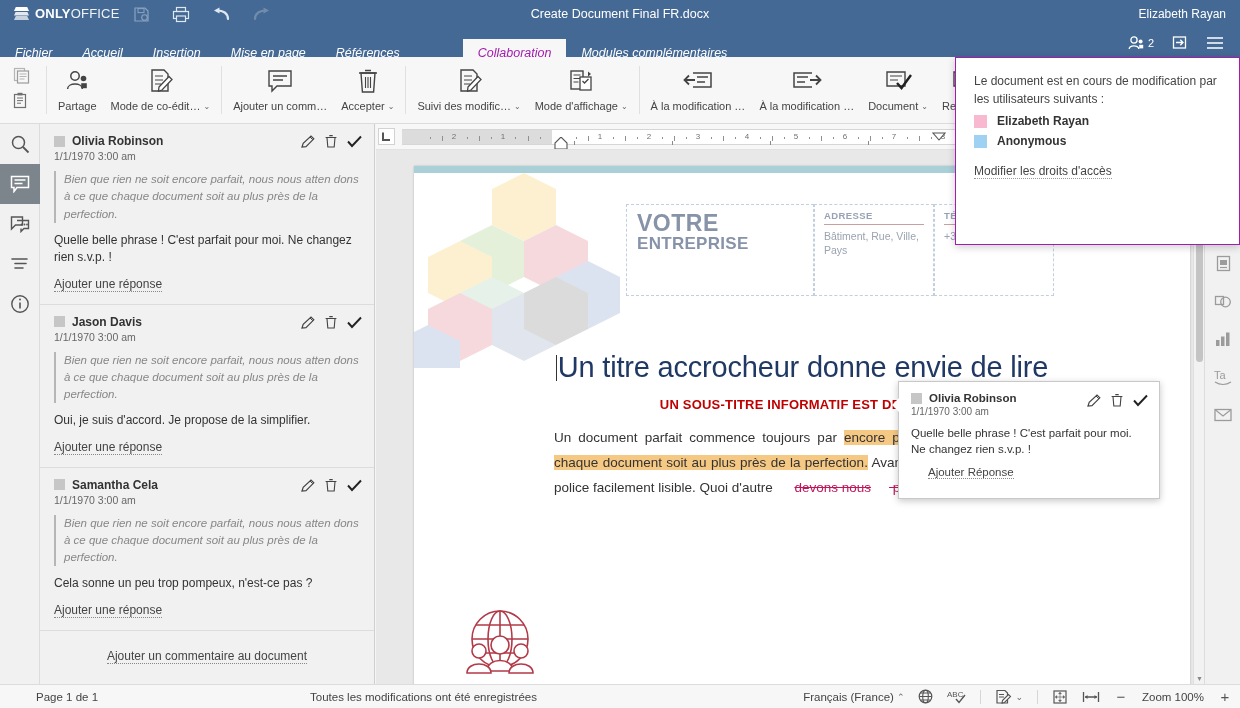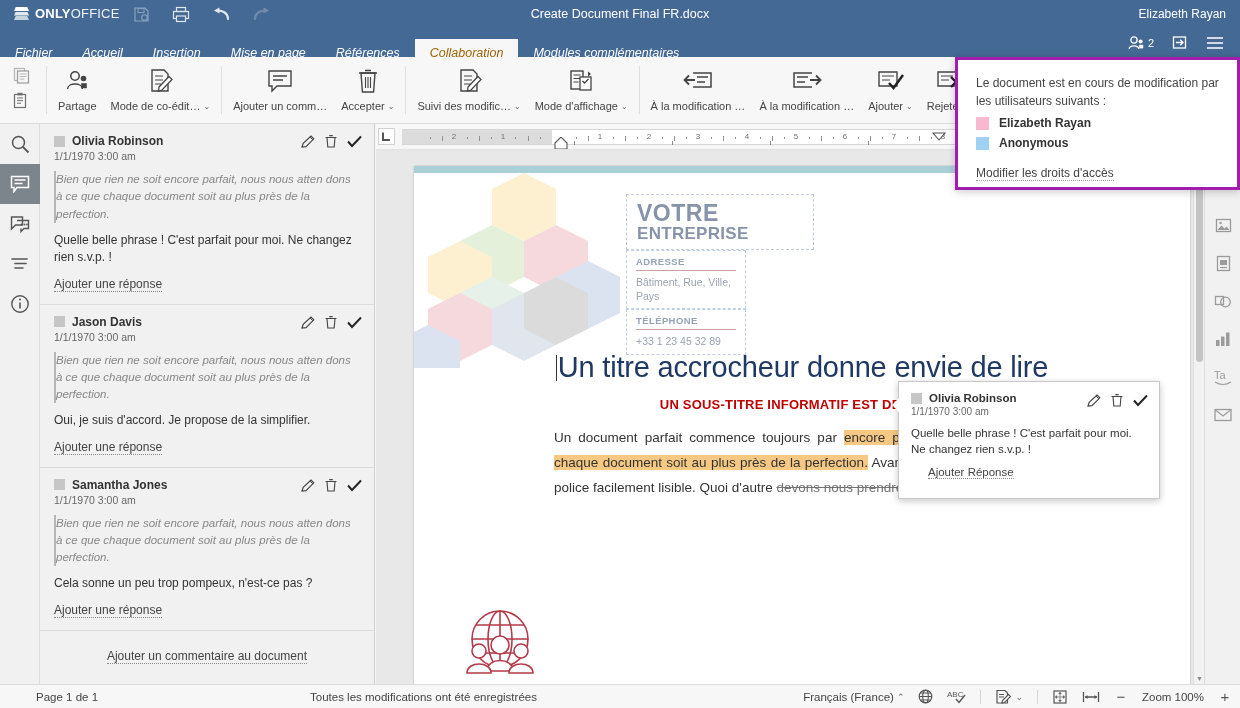--- a/index.html
+++ b/index.html
@@ -52,21 +52,21 @@
   
   .tabbar {
     position: absolute; top: 28px; left: 0; width: 1240px; height: 29px;
     background: #446995;
   }
   .tabs { position: absolute; left: 0; top: 11px; display: flex; height: 29px; font-style: italic; }
   .tab {
     padding: 0 15px; height: 29px; line-height: 29px;
     font-size: 12.5px; color: #fff; cursor: default; white-space: nowrap;
   }
-  .tab.active { background: #f7f7f7; color: #a16207; }
+  .tab.active { background: #f7f7f7; color: #a21caf; margin-left: 48px; }
   .tabbar-right {
     position: absolute; right: 6px; top: 0; height: 29px;
     display: flex; align-items: center; gap: 18px; padding-right: 10px;
   }
   .tabbar-right .tr-item { display: flex; align-items: center; color: #fff; font-size: 11px; gap: 1px; }
 
   
   .ribbon {
     position: absolute; top: 57px; left: 0; width: 1240px; height: 67px;
     background: #f7f7f7; border-bottom: 1px solid #dcdcdc;
@@ -105,21 +105,21 @@
   .comment {
     padding: 10px 14px 12px 14px; border-bottom: 1px solid #dcdcdc; position: relative;
   }
   .c-head { display: flex; align-items: center; }
   .c-avatar { width: 11px; height: 11px; background: #c6c6c6; margin-right: 7px; flex: none; }
   .c-author { font-size: 12px; font-weight: bold; color: #333; }
   .c-actions { position: absolute; right: 12px; top: 10px; display: flex; gap: 10px; }
   .c-date { font-size: 10.5px; color: #666; margin: 2px 0 0 0; }
   .c-quote {
     font-size: 11.5px; font-style: italic; color: #878787; line-height: 1.5;
-    border-left: 2px solid #b6b6b6; padding-left: 0; margin: 9px 0 9px 0;
+    border-left: 2px solid #b6b6b6; padding-left: 8px; margin: 9px 0 9px 0;
   }
   .c-text { font-size: 12px; color: #333; line-height: 1.45; }
   .c-reply {
     display: inline-block; margin-top: 10px; font-size: 12px; color: #444;
     border-bottom: 1px dotted #888; cursor: default;
   }
   .c-addall {
     text-align: center; padding: 15px 0 0 0;
   }
   .c-addall span {
@@ -155,23 +155,22 @@
   }
   .page {
     position: absolute; left: 38px; top: 16px; width: 776px; height: 760px;
     background: #fff; box-shadow: 0 0 2px rgba(0,0,0,.22);
   }
   .band { position: absolute; left: 0; top: 0; width: 776px; height: 7px; background: #a8d0d6; }
   .hexes { position: absolute; left: 0; top: 7px; width: 250px; height: 195px; overflow: hidden; }
   .hexes svg { display: block; }
 
   .lh-box {
-    position: absolute; left: 212px; top: 28px; width: 548px; height: 92px;
+    position: absolute; left: 212px; top: 38px; width: 548px; height: 92px;
     display: flex;
-    flex-direction: column;
   }
   .lh-cell { border: 1px dashed #c2cfe0; }
   .lh-name {
     width: 188px; padding: 6px 10px;
     color: #8793a8; font-weight: bold; line-height: 1.05;
   }
   .lh-name .l1 { font-size: 23px; letter-spacing: .5px; }
   .lh-name .l2 { font-size: 17px; letter-spacing: .3px; }
   .lh-info { width: 120px; padding: 5px 9px; }
   .lh-info .cap {
@@ -189,21 +188,21 @@
                vertical-align: -4px; margin-right: 1px; }
   .doc-sub {
     margin-top: 13px; text-align: center; font-size: 13px; font-weight: bold;
     color: #c00000; letter-spacing: .2px;
   }
   .doc-p {
     margin-top: 14px; padding: 0 52px 0 140px; font-size: 13.5px; color: #333;
     line-height: 1.85; text-align: justify;
   }
   .hl { background: #f5c884; }
-  .strike-green { color: #737373; text-decoration: line-through; }
+  .strike-green { color: #be185d; text-decoration: line-through; margin-left: 18px; }
   .ins-green { color: #0b7a3b; text-decoration: underline; }
   .globe-ico { position: absolute; left: 47px; top: 258px; }
 
   
   .doc-comment {
     position: absolute; left: 898px; top: 381px; width: 262px; height: 118px;
     background: #fff; border: 1px solid #c8c8c8; box-shadow: 0 2px 7px rgba(0,0,0,.22);
     padding: 10px 12px; z-index: 40;
   }
   .doc-comment .dc-tail {
@@ -232,22 +231,22 @@
     border-left: 1px solid #e0e0e0;
   }
   .vscroll .thumb { position: absolute; left: 2px; top: 22px; width: 7px; height: 190px;
                     background: #c4c4c4; border-radius: 4px; }
   .vscroll .arrow { position: absolute; left: 0; width: 11px; height: 11px;
                     display: flex; align-items: center; justify-content: center;
                     font-size: 7px; color: #888; }
 
   
   .collab-pop {
-    position: absolute; right: 0; top: 57px; width: 285px; height: 133px;
-    background: #fff; border: 3px solid #a21caf; box-shadow: 0 2px 8px rgba(0,0,0,.2);
+    position: absolute; right: 0; top: 57px; width: 285px; height: 188px;
+    background: #fff; border: 1px solid #a21caf; box-shadow: 0 2px 8px rgba(0,0,0,.2);
     padding: 14px 18px; z-index: 60;
   }
   .collab-msg { font-size: 12px; color: #444; line-height: 1.5; }
   .collab-user { display: flex; align-items: center; gap: 10px; margin-top: 6px; }
   .collab-user:first-of-type { margin-top: 14px; }
   .collab-sw { width: 13px; height: 13px; flex: none; }
   .collab-uname { font-size: 12px; font-weight: bold; color: #333; }
   .collab-link {
     display: inline-block; margin-top: 16px; font-size: 12px; color: #444;
     border-bottom: 1px dotted #999;
@@ -485,21 +484,21 @@
 
     <div class="rb-btn">
       <div class="rb-ico">
         <svg width="30" height="24" viewBox="0 0 30 24">
             <path d="M4 3h18v14H4z" fill="none" stroke="#444" stroke-width="1.4"></path>
             <path d="M7 7h12M7 11h8" stroke="#444" stroke-width="1.2"></path>
             <path d="M14 14 l4.5 5 L28 6" fill="none" stroke="#222" stroke-width="2.4"></path>
           </svg>
       </div>
       <div class="rb-lbl">
-          <span>Ajouter</span>
+          <span>Document</span>
           <span class="caret">⌄</span>
         </div>
     </div>
 
     <div class="rb-btn">
       <div class="rb-ico">
         <svg width="30" height="24" viewBox="0 0 30 24">
             <path d="M4 3h18v14H4z" fill="none" stroke="#444" stroke-width="1.4"></path>
             <path d="M7 7h12M7 11h8" stroke="#444" stroke-width="1.2"></path>
             <path d="M17 8 L27 18 M27 8 L17 18" stroke="#222" stroke-width="2.4"></path>
@@ -594,21 +593,21 @@
       </div>
       <div class="c-date">1/1/1970 3:00 am</div>
       <div class="c-quote">Bien que rien ne soit encore parfait, nous nous atten dons à ce que chaque document soit au plus près de la perfection.</div>
       <div class="c-text">Oui, je suis d'accord. Je propose de la simplifier.</div>
       <span class="c-reply">Ajouter une réponse</span>
     </div>
 
     <div class="comment">
       <div class="c-head">
         <span class="c-avatar"></span>
-        <span class="c-author">Samantha Jones</span>
+        <span class="c-author">Samantha Cela</span>
       </div>
       <div class="c-actions">
         <span><svg width="14" height="14" viewBox="0 0 14 14">
               <path d="M1 13 l1.2-3.6 L10 2 l2.8 2.8 L5 12.6 Z" fill="none" stroke="#444" stroke-width="1.2"></path>
               <path d="M9 3 l2.8 2.8" stroke="#444" stroke-width="1"></path>
             </svg></span>
         <span><svg width="12" height="14" viewBox="0 0 12 14">
               <path d="M2 3.5h8l-.8 9.5H2.8z" fill="none" stroke="#444" stroke-width="1.1"></path>
               <path d="M0.6 3.5h10.8M4.3 1.6h3.4" stroke="#444" stroke-width="1.1"></path>
             </svg></span>

